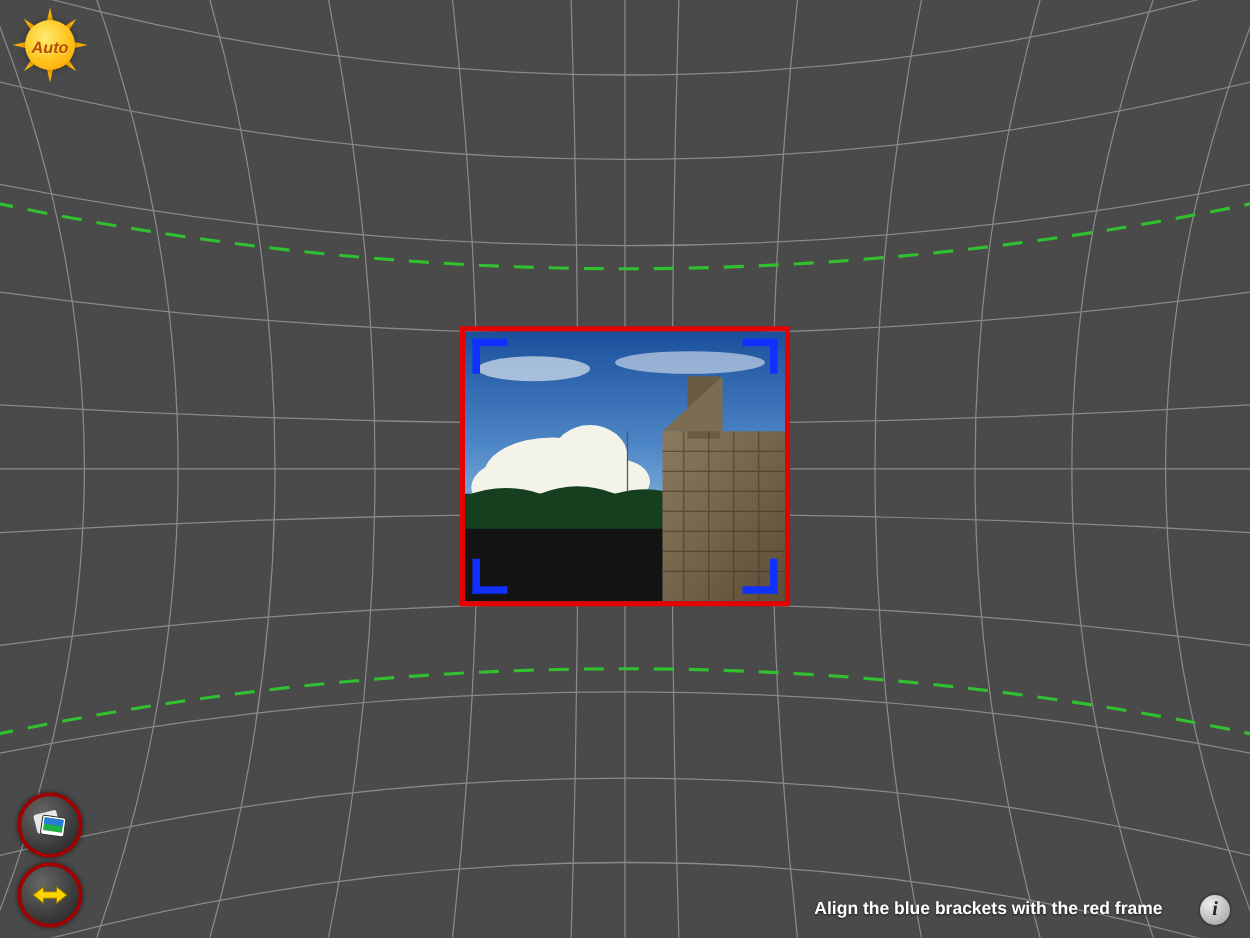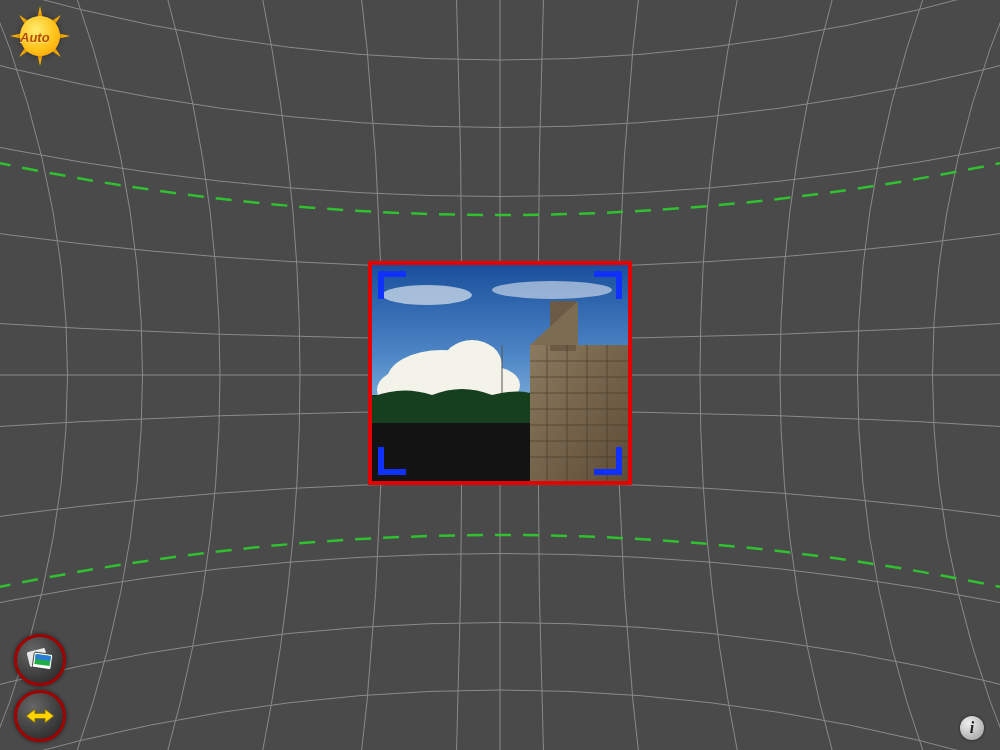--- a/index.html
+++ b/index.html
@@ -37,21 +37,21 @@
     position: absolute;
     top: 10px;
     left: 10px;
     width: 40px;
     height: 40px;
     border-radius: 50%;
     background: radial-gradient(circle at 40% 35%, #ffec70 0%, #ffc21a 55%, #ff9a00 100%);
     box-shadow: 0 0 6px rgba(0,0,0,0.4);
     display: flex;
     align-items: center;
-    justify-content: flex-start;
+    justify-content: center;
   }
   .sun-label {
     font-weight: bold;
     font-style: italic;
     font-size: 13px;
     color: #b74d00;
     text-shadow: 0 1px 0 #ffe27a;
     transform: translateY(1px);
   }
   
@@ -309,18 +309,19 @@
   </div>
 
   <div class="round-btn arrows-btn">
     <svg viewBox="0 0 40 40" width="34" height="34">
       <g fill="#ffd400" stroke="#8a7300" stroke-width="1">
         <polygon points="4,20 14,12 14,17 26,17 26,12 36,20 26,28 26,23 14,23 14,28"></polygon>
       </g>
     </svg>
   </div>
 
+  <div class="instruction">Align the blue brackets with the red frame</div>
 
   <div class="info-btn">
     <span>i</span>
   </div>
 
 </div>
 
 </body></html>

